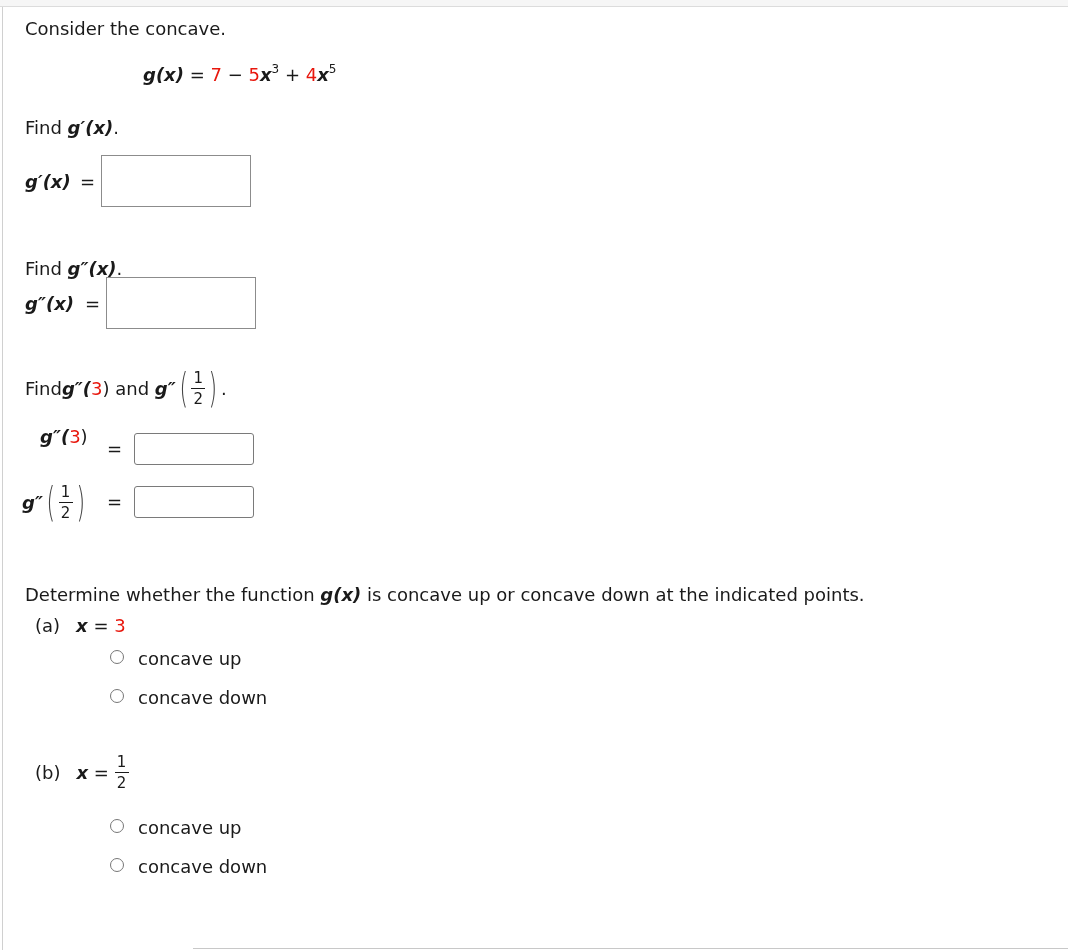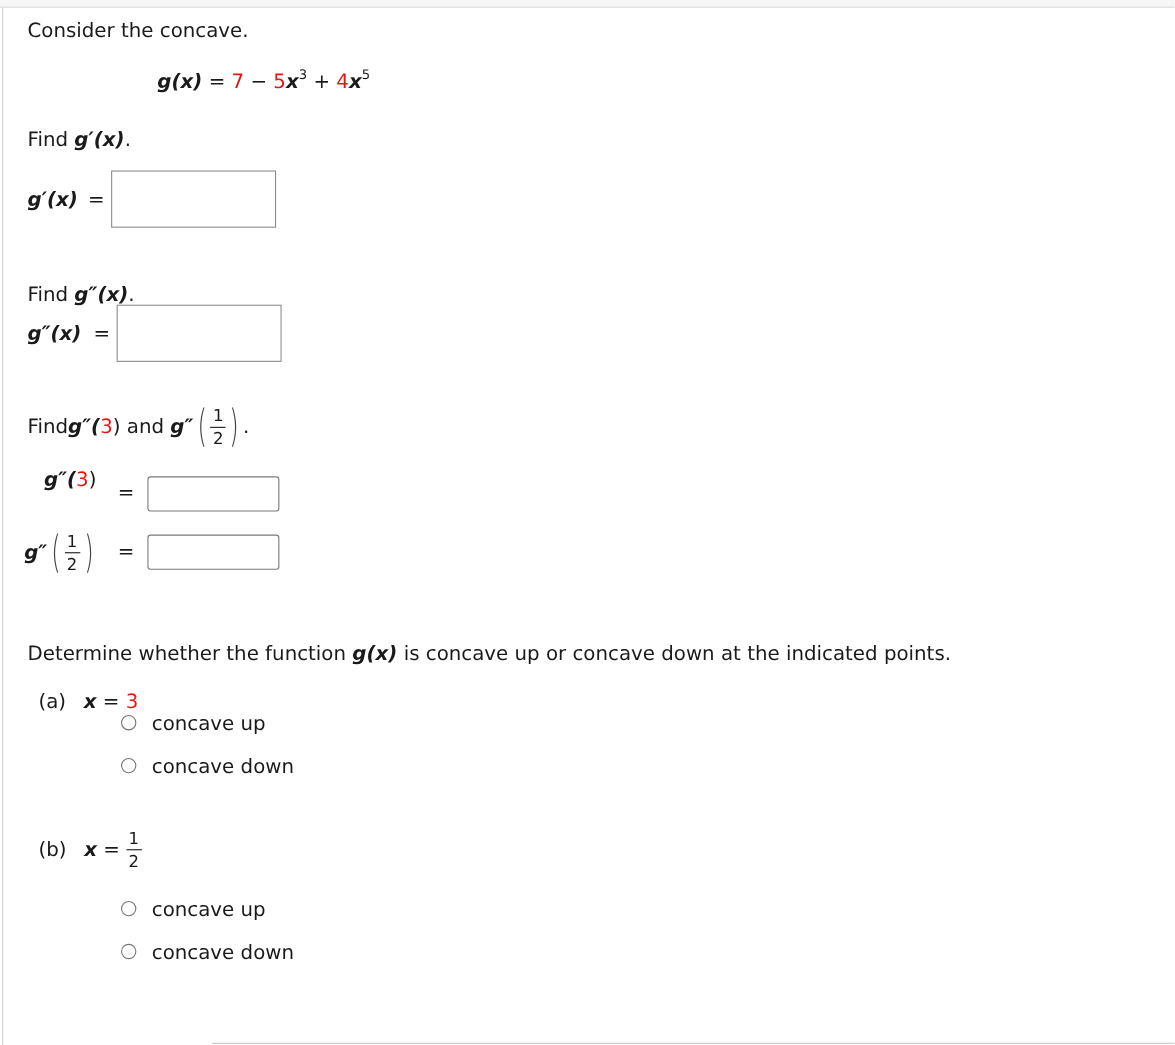--- a/index.html
+++ b/index.html
@@ -79,21 +79,21 @@
     </span>
     <span class="paren">)</span>
 </div>
 <div class="abs" style="left:107px; top:491px;">=</div>
 <div class="box r" style="left:134px; top:486px; width:120px; height:32px;"></div>
 
 <div class="abs" style="left:25px; top:564px;margin-top:20px;">
   <span>Determine whether the function </span><span class="it">g(x)</span><span> is concave up or concave down at the indicated points.</span>
 </div>
 
-<div class="abs" style="left:35px; top:628px;">
+<div class="abs" style="left:35px; top:615px;">
   <span>(a)</span><span style="display:inline-block;width:16px"></span><span class="it">x</span><span style="white-space:pre"> = </span><span class="red">3</span>
 </div>
 <div class="radio" style="left:110px; top:650px;"></div>
 <div class="abs" style="left:138px; top:648px;">concave up</div>
 <div class="radio" style="left:110px; top:689px;"></div>
 <div class="abs" style="left:138px; top:687px;">concave down</div>
 
 <div class="abs" style="left:35px; top:752px; display:flex; align-items:center; height:40px;">
   <span>(b)</span>
     <span style="display:inline-block;width:16px"></span>

